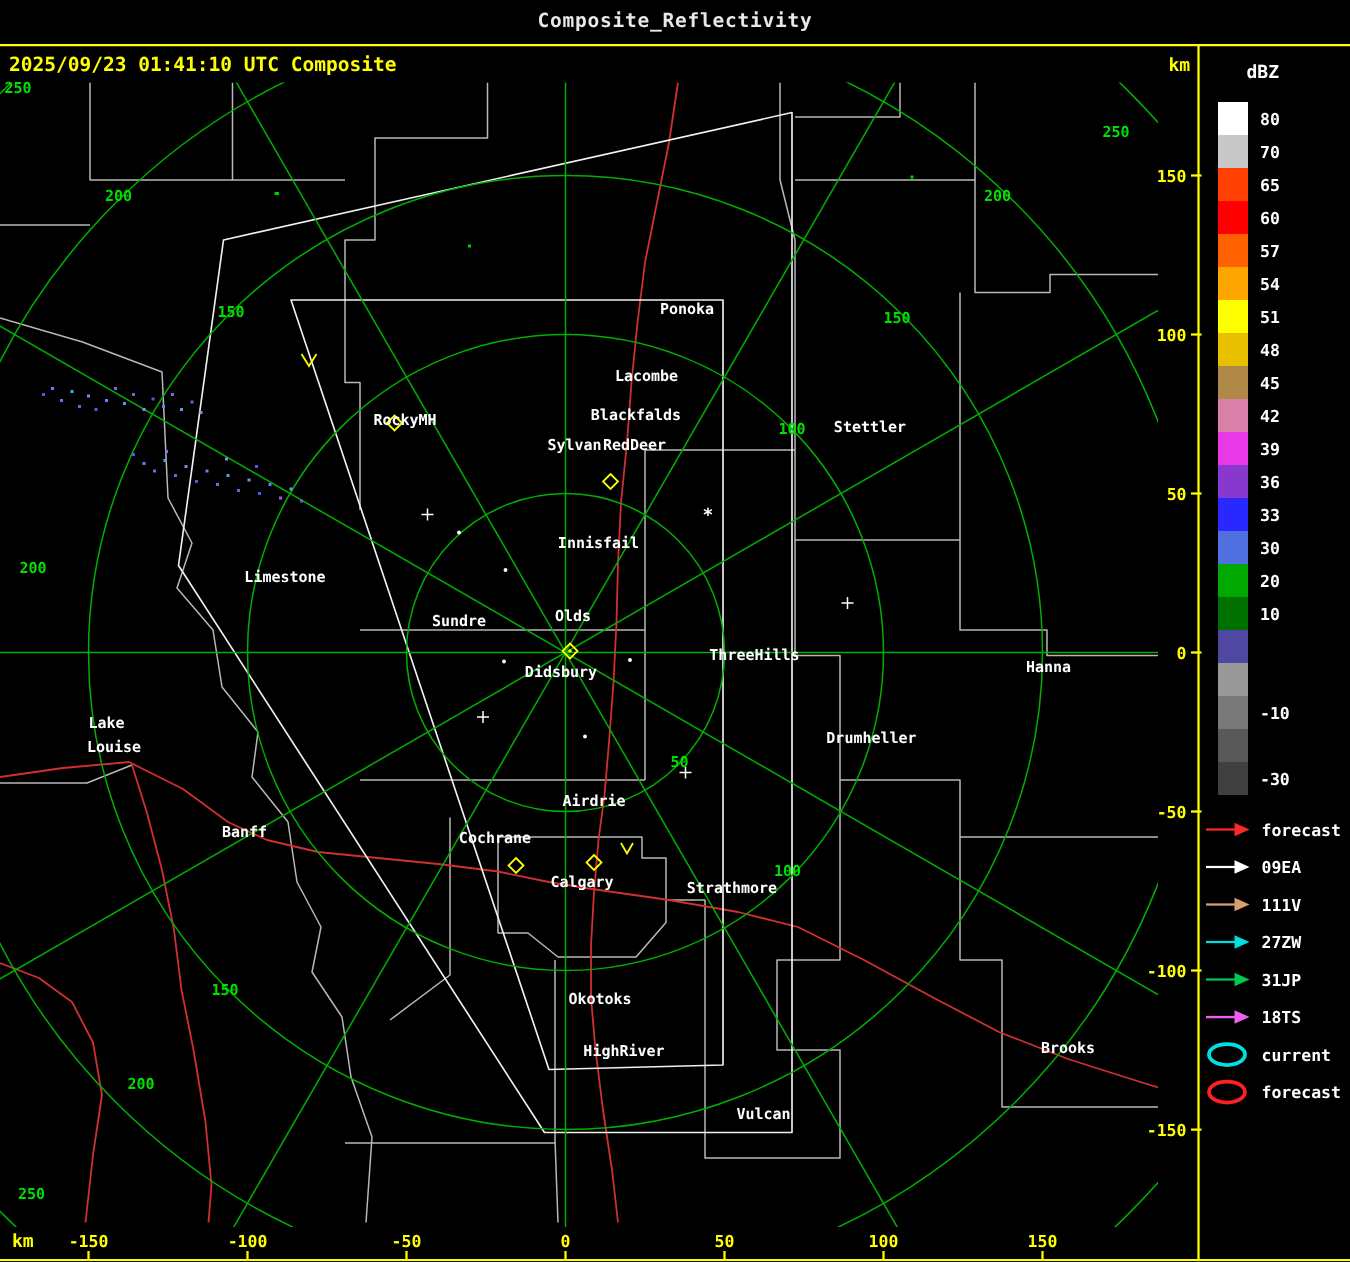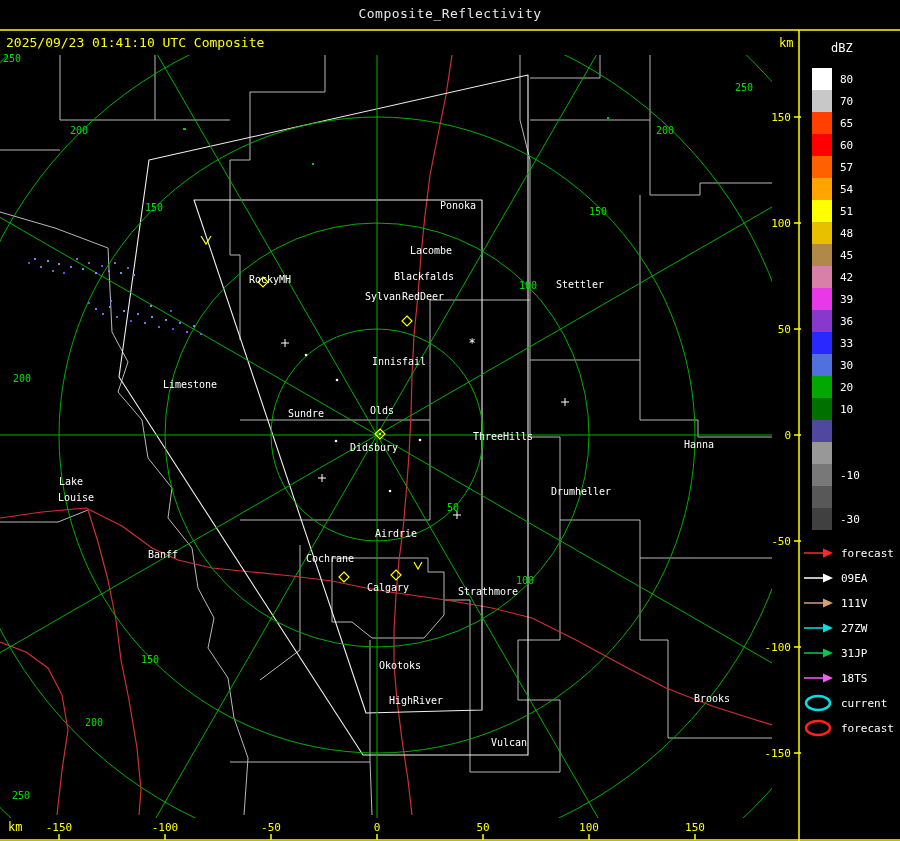--- a/index.html
+++ b/index.html
@@ -1,17 +1,17 @@
 <!DOCTYPE html>
 <html><head>
 <meta charset="utf-8">
 <style>
   html,body{margin:0;padding:0;background:#000;}
   .screen{position:relative;width:900px;height:841px;background:#000;overflow:hidden;
-          font-family:"DejaVu Sans Mono",monospace;}
+          font-family:"DejaVu Sans Mono",monospace;font-weight:bold;}
   svg{position:absolute;left:0;top:0;}
   svg text{font-family:"DejaVu Sans Mono",monospace;}
   .title-text{fill:#e8e8e8;font-size:13px;text-anchor:middle;letter-spacing:.5px;}
   .stamp{fill:#ffff00;font-size:13px;}
   .kmlbl{fill:#ffff00;font-size:12px;}
   .dbz{fill:#ffffff;font-size:12px;}
   .city{fill:#ffffff;font-size:10px;text-anchor:middle;}
   .ringlbl{fill:#00e000;font-size:10px;text-anchor:middle;}
   .ax-b{fill:#ffff00;font-size:11px;text-anchor:middle;}
   .ax-r{fill:#ffff00;font-size:11px;text-anchor:end;}

